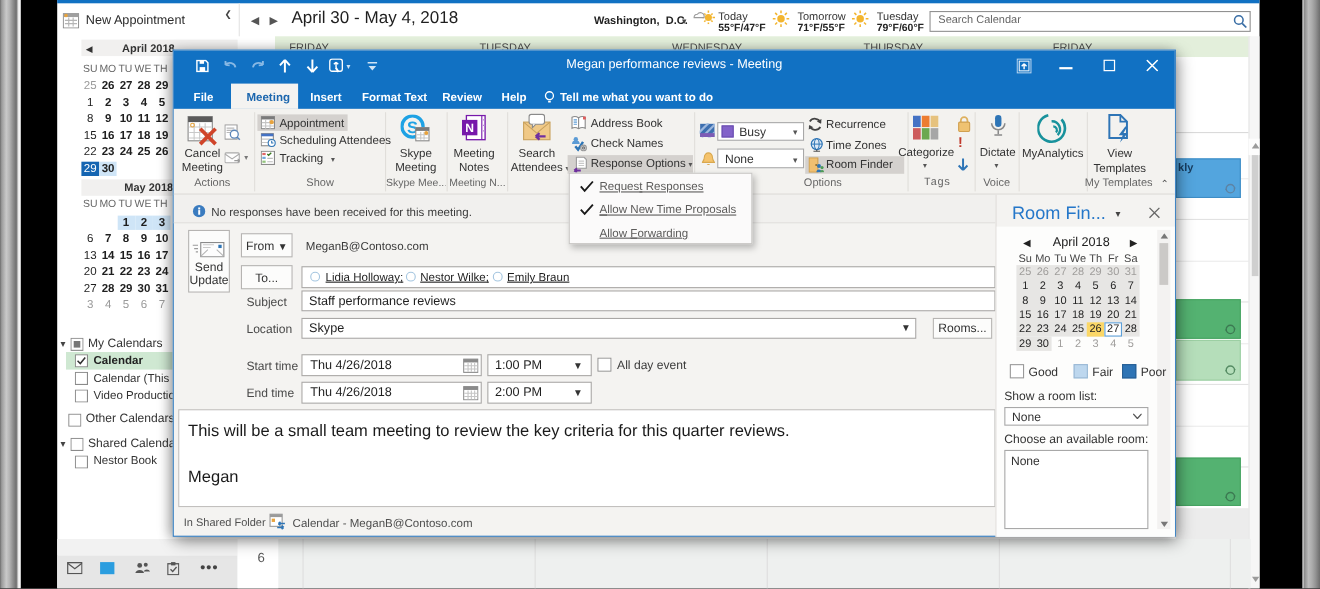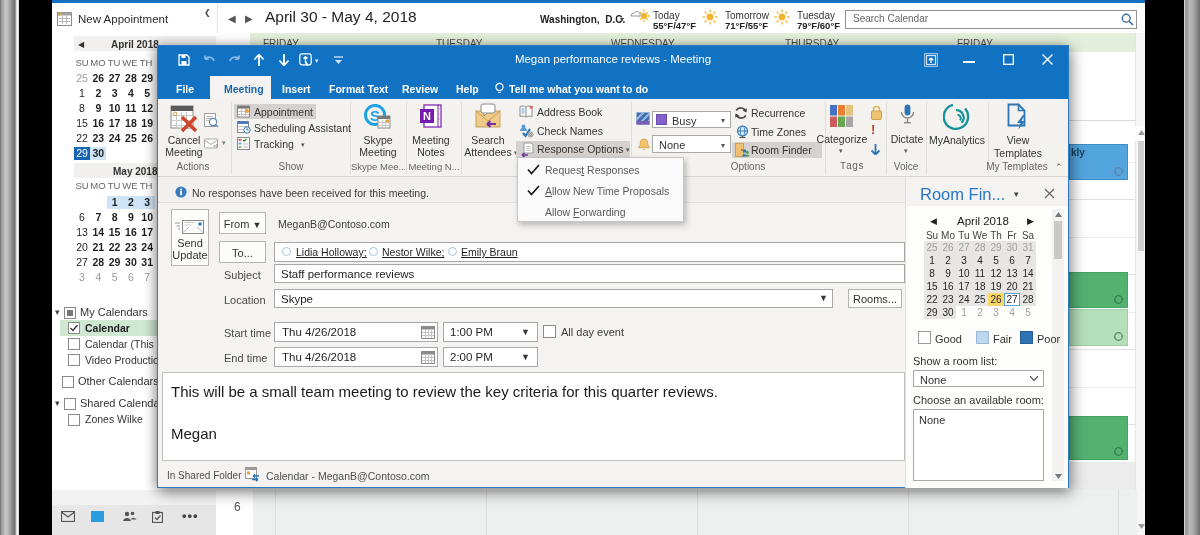--- a/index.html
+++ b/index.html
@@ -28,21 +28,21 @@
 .combo { background:#fff; border:1px solid #a8a8a8; }
 .carr { font-size:8px; color:#555; }
 .flbl { font-size:11px; color:#4a4a4a; }
 .fbtn { background:#fcfcfb; border:1px solid #b6b4b2; text-align:center; font-size:11px; color:#333; }
 .ffield { background:#fff; border:1px solid #a9a7a5; }
 .toname { font-size:10.5px; color:#1f1f1f; text-decoration:underline; }
 .pcirc { width:9px; height:9px; border:1.5px solid #a5c6e0; border-radius:50%; background:#fff; }
 #popup { position:absolute; left:517px; top:157px; width:167px; height:65px; background:#fbfafa;
   border:1px solid #c8c6c4; box-shadow:2px 3px 6px rgba(0,0,0,0.25); z-index:30; }
 #popup span { position:absolute; }
-.pitem { font-size:10.5px; color:#5c5b5a; }
+.pitem { font-size:10.5px; color:#5c5b5a;text-decoration:underline; }
 .rfnum { font-size:10px; width:16px; text-align:center; color:#252525; height:13px; line-height:13px; }
 </style>
 </head>
 <body>
 <div id="c">
   <div id="metalL" class="abs"></div>
   <div id="metalR" class="abs"></div>
 
   <div class="abs" style="left:52px;top:0;width:1093px;height:535px;background:#fff;overflow:hidden;"></div>
   <div class="abs" style="left:52px;top:0;width:1093px;height:3px;background:#1171c3;"></div>
@@ -296,21 +296,21 @@
     </svg>
   <span style="left:78px;top:375px;font-size:11px;color:#333;">Other Calendars</span>
   <span style="left:55px;top:398px;font-size:9px;color:#444;">▾</span>
   <svg class="abs" style="left:64px;top:398px;" width="12" height="12" viewBox="0 0 12 12">
       <rect x="0.5" y="0.5" width="11" height="11" fill="#fff" stroke="#8a8a8a"></rect>
     </svg>
   <span style="left:80px;top:397px;font-size:11px;color:#333;">Shared Calendars</span>
   <svg class="abs" style="left:68px;top:414px;" width="12" height="12" viewBox="0 0 12 12">
       <rect x="0.5" y="0.5" width="11" height="11" fill="#fff" stroke="#8a8a8a"></rect>
     </svg>
-  <span style="left:85px;top:413px;font-size:10.5px;color:#333;">Zones Wilke</span>
+  <span style="left:85px;top:413px;font-size:10.5px;color:#333;">Nestor Book</span>
 
   <div style="left:52px;top:490px;width:164px;height:15px;background:#f2f2f2;"></div>
   <div style="left:52px;top:505px;width:164px;height:30px;background:#e6e6e6;"></div>
   <div style="left:216px;top:490px;width:921px;height:45px;background:#eef0ef;"></div>
   <div style="left:216px;top:490px;width:37px;height:45px;background:#fff;"></div>
   <span style="left:234px;top:500px;font-size:12px;color:#555;">6</span>
   <div style="left:275px;top:490px;width:1px;height:45px;background:#dedede;"></div>
   <div style="left:486px;top:490px;width:1px;height:45px;background:#dedede;"></div>
   <div style="left:697px;top:490px;width:1px;height:45px;background:#dedede;"></div>
   <div style="left:908px;top:490px;width:1px;height:45px;background:#dedede;"></div>
@@ -462,21 +462,21 @@
     <svg class="abs" style="left:79px;top:75px;" width="14" height="13" viewBox="0 0 14 13">
         <rect x="0.5" y="0.5" width="11" height="11" fill="#fff" stroke="#8a8a8a"></rect>
         <rect x="0.5" y="0.5" width="11" height="2.4" fill="#4472c4"></rect>
         <g stroke="#c5c5c5">
           <line x1="1" y1="5.5" x2="11" y2="5.5"></line>
           <line x1="1" y1="8.5" x2="11" y2="8.5"></line>
         </g>
         <circle cx="10" cy="9" r="3.2" fill="#fff" stroke="#2e75b6" stroke-width="1"></circle>
         <path d="M10 7 v2 h1.6" stroke="#2e75b6" fill="none"></path>
       </svg>
-    <span class="rt" style="left:96px;top:76px;">Scheduling Assistant</span>
+    <span class="rt" style="left:96px;top:76px;">Scheduling Attendees</span>
     <svg class="abs" style="left:79px;top:91px;" width="13" height="13" viewBox="0 0 13 13">
         <rect x="0.5" y="0.5" width="12" height="12" fill="#fff" stroke="#8a8a8a"></rect>
         <rect x="1.5" y="2" width="3" height="2" fill="#e06666"></rect>
         <rect x="1.5" y="5.5" width="3" height="2" fill="#6fa8dc"></rect>
         <rect x="1.5" y="9" width="3" height="2" fill="#93c47d"></rect>
         <path d="M6 3 l1.2 1.2 L9.6 1.8" stroke="#38761d" fill="none" stroke-width="1.2"></path>
         <line x1="6" y1="7" x2="11" y2="7" stroke="#bbb"></line>
         <line x1="6" y1="10" x2="11" y2="10" stroke="#bbb"></line>
       </svg>
     <span class="rt" style="left:96px;top:92px;">Tracking</span>

